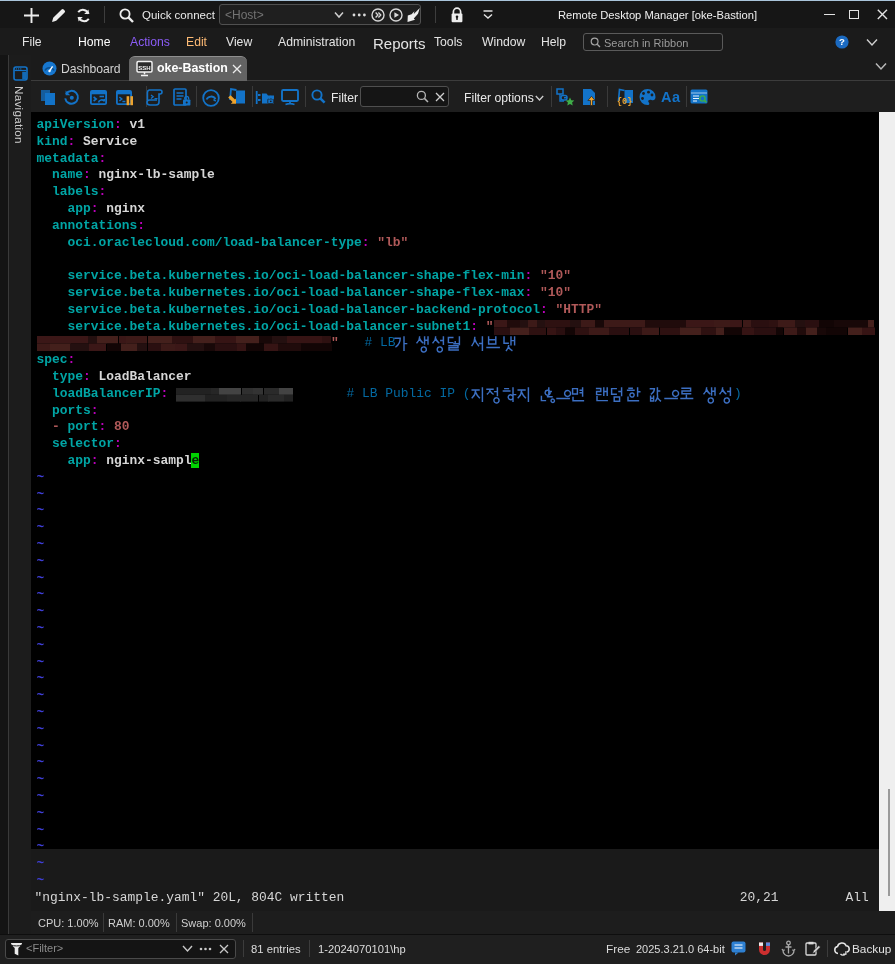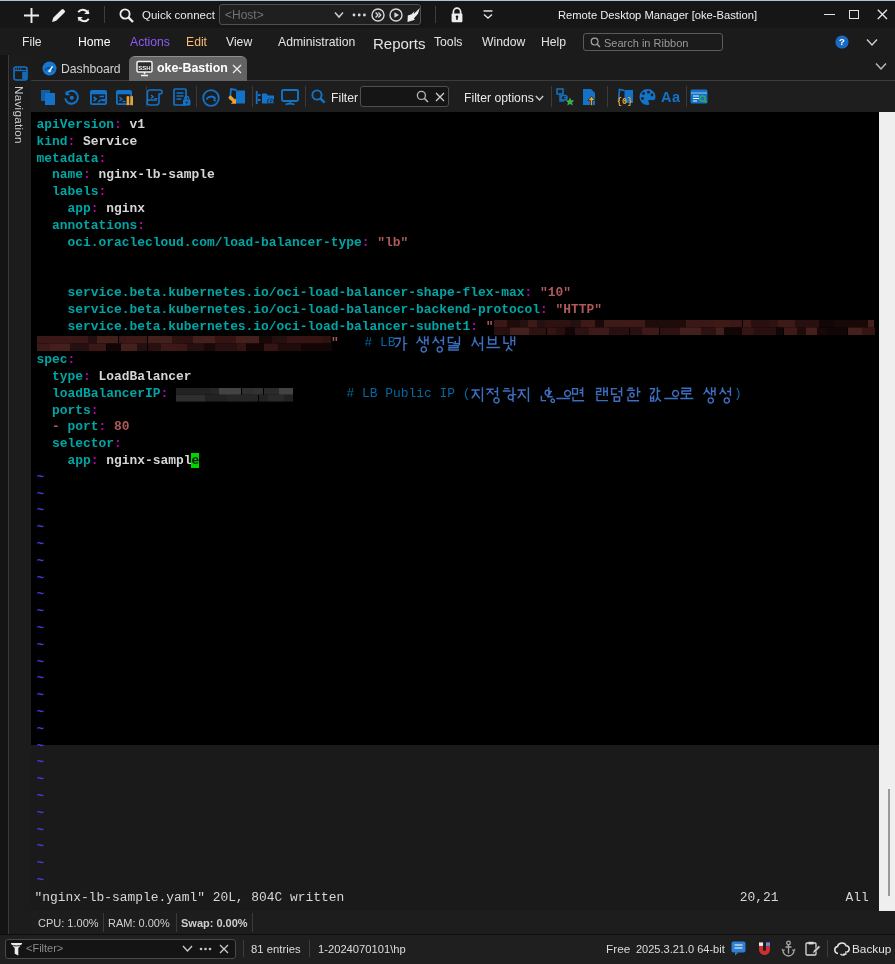--- a/index.html
+++ b/index.html
@@ -1,19 +1,19 @@
 <!DOCTYPE html>
 <html><head><meta charset="utf-8"><style>
 *{margin:0;padding:0;box-sizing:border-box}
 html,body{width:895px;height:964px;background:#1a1a1a;overflow:hidden;position:relative;
  font-family:"Liberation Sans",sans-serif;-webkit-font-smoothing:antialiased}
 .abs{position:absolute}
 svg{position:absolute;overflow:visible}
 
-#term{position:absolute;left:31px;top:112px;width:848px;height:633px;background:#000}
+#term{position:absolute;left:31px;top:112px;width:848px;height:737px;background:#000}
 .tr{position:absolute;left:5.5px;white-space:pre;font:700 12.92px "Liberation Mono",monospace;line-height:16.8px;height:16.8px;color:#d6d6d6}
 .k{color:#00a5a5}.m{color:#bb00bb}.w{color:#d6d6d6}.rd{color:#b05959}
 .cur{background:#00d300;color:#042204}
 .tl{position:absolute;left:5.5px;white-space:pre;font:700 12.92px "Liberation Mono",monospace;line-height:16.8px;color:#3e3ed6}
 .msg{position:absolute;white-space:pre;font:400 12.92px "Liberation Mono",monospace;line-height:16.8px;color:#d6d6d6}
 .cm{position:absolute;white-space:pre;font:400 12.92px "Liberation Mono",monospace;line-height:16.8px;color:#0369a1}
 .hg{fill:none;stroke:#3c6fc2;stroke-width:1.45;stroke-linecap:square}
 .mz{}
 
 .t{position:absolute;color:#e6e6e6;font-size:12px;white-space:nowrap}
@@ -248,20 +248,21 @@
 <div class="abs" style="left:13px;top:86px;color:#cdcdcd;font-size:11.6px;writing-mode:vertical-rl;letter-spacing:0.3px">Navigation</div>
 <div id="term">
 <div class="tr" style="top:5.0px"><b class="k">apiVersion</b><b class="m">:</b><b class="w"> v1</b></div>
 <div class="tr" style="top:21.8px"><b class="k">kind</b><b class="m">:</b><b class="w"> Service</b></div>
 <div class="tr" style="top:38.6px"><b class="k">metadata</b><b class="m">:</b></div>
 <div class="tr" style="top:55.4px"><b class="w">  </b><b class="k">name</b><b class="m">:</b><b class="w"> nginx-lb-sample</b></div>
 <div class="tr" style="top:72.2px"><b class="w">  </b><b class="k">labels</b><b class="m">:</b></div>
 <div class="tr" style="top:89.0px"><b class="w">    </b><b class="k">app</b><b class="m">:</b><b class="w"> nginx</b></div>
 <div class="tr" style="top:105.8px"><b class="w">  </b><b class="k">annotations</b><b class="m">:</b></div>
 <div class="tr" style="top:122.6px"><b class="w">    </b><b class="k">oci.oraclecloud.com/load-balancer-type</b><b class="m">:</b><b class="rd"> "lb"</b></div>
+<div class="tr" style="top:156.2px"><b class="w">    </b><b class="k">service.beta.kubernetes.io/oci-load-balancer-shape-flex-min</b><b class="m">:</b><b class="rd"> "10"</b></div>
 <div class="tr" style="top:173.0px"><b class="w">    </b><b class="k">service.beta.kubernetes.io/oci-load-balancer-shape-flex-max</b><b class="m">:</b><b class="rd"> "10"</b></div>
 <div class="tr" style="top:189.8px"><b class="w">    </b><b class="k">service.beta.kubernetes.io/oci-load-balancer-backend-protocol</b><b class="m">:</b><b class="rd"> "HTTP"</b></div>
 <div class="tr" style="top:206.6px"><b class="w">    </b><b class="k">service.beta.kubernetes.io/oci-load-balancer-subnet1</b><b class="m">:</b><b class="rd"> "</b></div>
 <div class="tr" style="top:223.4px"><b class="rd" style="position:absolute;left:294.5px">"</b></div>
 <div class="tr" style="top:240.2px"><b class="k">spec</b><b class="m">:</b></div>
 <div class="tr" style="top:257.0px"><b class="w">  </b><b class="k">type</b><b class="m">:</b><b class="w"> LoadBalancer</b></div>
 <div class="tr" style="top:273.8px"><b class="w">  </b><b class="k">loadBalancerIP</b><b class="m">:</b></div>
 <div class="tr" style="top:290.6px"><b class="w">  </b><b class="k">ports</b><b class="m">:</b></div>
 <div class="tr" style="top:307.4px"><b class="w">  </b><b class="rd">-</b><b class="w"> </b><b class="k">port</b><b class="m">:</b><b class="rd"> 80</b></div>
 <div class="tr" style="top:324.2px"><b class="w">  </b><b class="k">selector</b><b class="m">:</b></div>
@@ -480,21 +481,21 @@
     </svg>
 </div>
 <div class="abs" style="left:879px;top:112px;width:16px;height:799px;background:#efefef"></div>
 <div class="abs" style="left:888px;top:789px;width:2px;height:107px;background:#9a9a9a"></div>
 <div class="abs" style="left:31px;top:911px;width:864px;height:23px;background:#1d1d1d"></div>
 <div class="sep" style="left:103px;top:913px;height:19px;background:#3a3a3a"></div>
 <div class="sep" style="left:176px;top:913px;height:19px;background:#3a3a3a"></div>
 <div class="sep" style="left:252px;top:913px;height:19px;background:#3a3a3a"></div>
 <div class="t" style="left:38px;top:917px;color:#d0d0d0;font-size:11px;font-weight:400;">CPU: 1.00%</div>
 <div class="t" style="left:108px;top:917px;color:#d0d0d0;font-size:11px;font-weight:400;">RAM: 0.00%</div>
-<div class="t" style="left:181px;top:917px;color:#d0d0d0;font-size:11px;font-weight:700;">Swap: 0.00%</div>
+<div class="t" style="left:181px;top:917px;color:#d0d0d0;font-size:11px;font-weight:400;">Swap: 0.00%</div>
 <div class="abs" style="left:0;top:934px;width:895px;height:30px;background:#1f1f1f;border-top:1px solid #0e0e0e"></div>
 <div class="abs" style="left:5px;top:939px;width:231px;height:20px;background:#141414;border:1px solid #4a4a4a;border-radius:3px"></div>
 <svg style="left:10px;top:941.5px" width="13" height="15">
     <path d="M0.9 1 H12.1 C11.9 3.2 9.6 4.8 8.3 5.9 V13.6 L4.7 11.8 V5.9 C3.4 4.8 1.1 3.2 0.9 1 Z" fill="#ededed"></path>
     <path d="M1.4 3.1 c1.6 1.1 8.6 1.1 10.2 0" stroke="#1f1f1f" stroke-width="1" fill="none"></path>
   </svg>
 <div class="t" style="left:26px;top:942px;color:#8b8b8b;font-size:11px;font-weight:400;">&lt;Filter&gt;</div>
 <svg style="left:182px;top:945px" width="11" height="8">
     <path d="M1 1 L5.5 6 L10 1" stroke="#c8c8c8" stroke-width="1.4" fill="none"></path>
   </svg>

